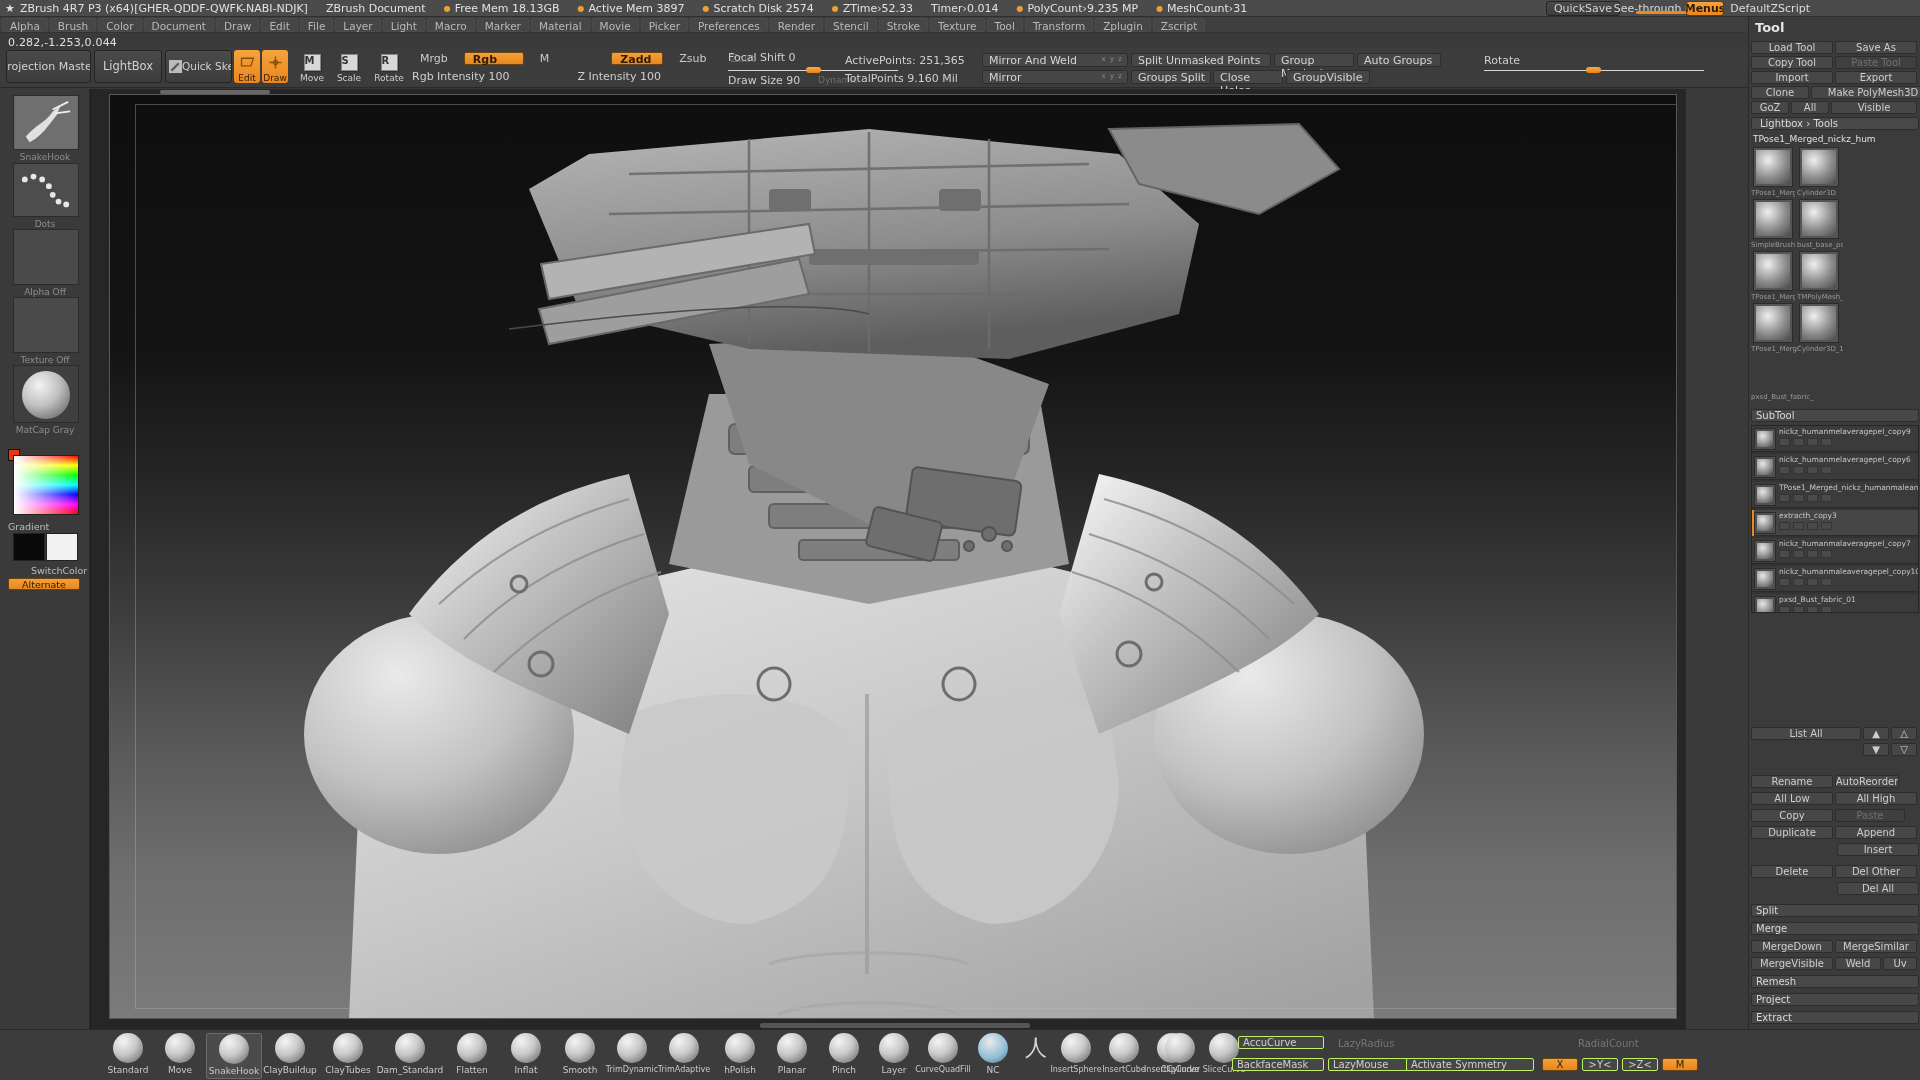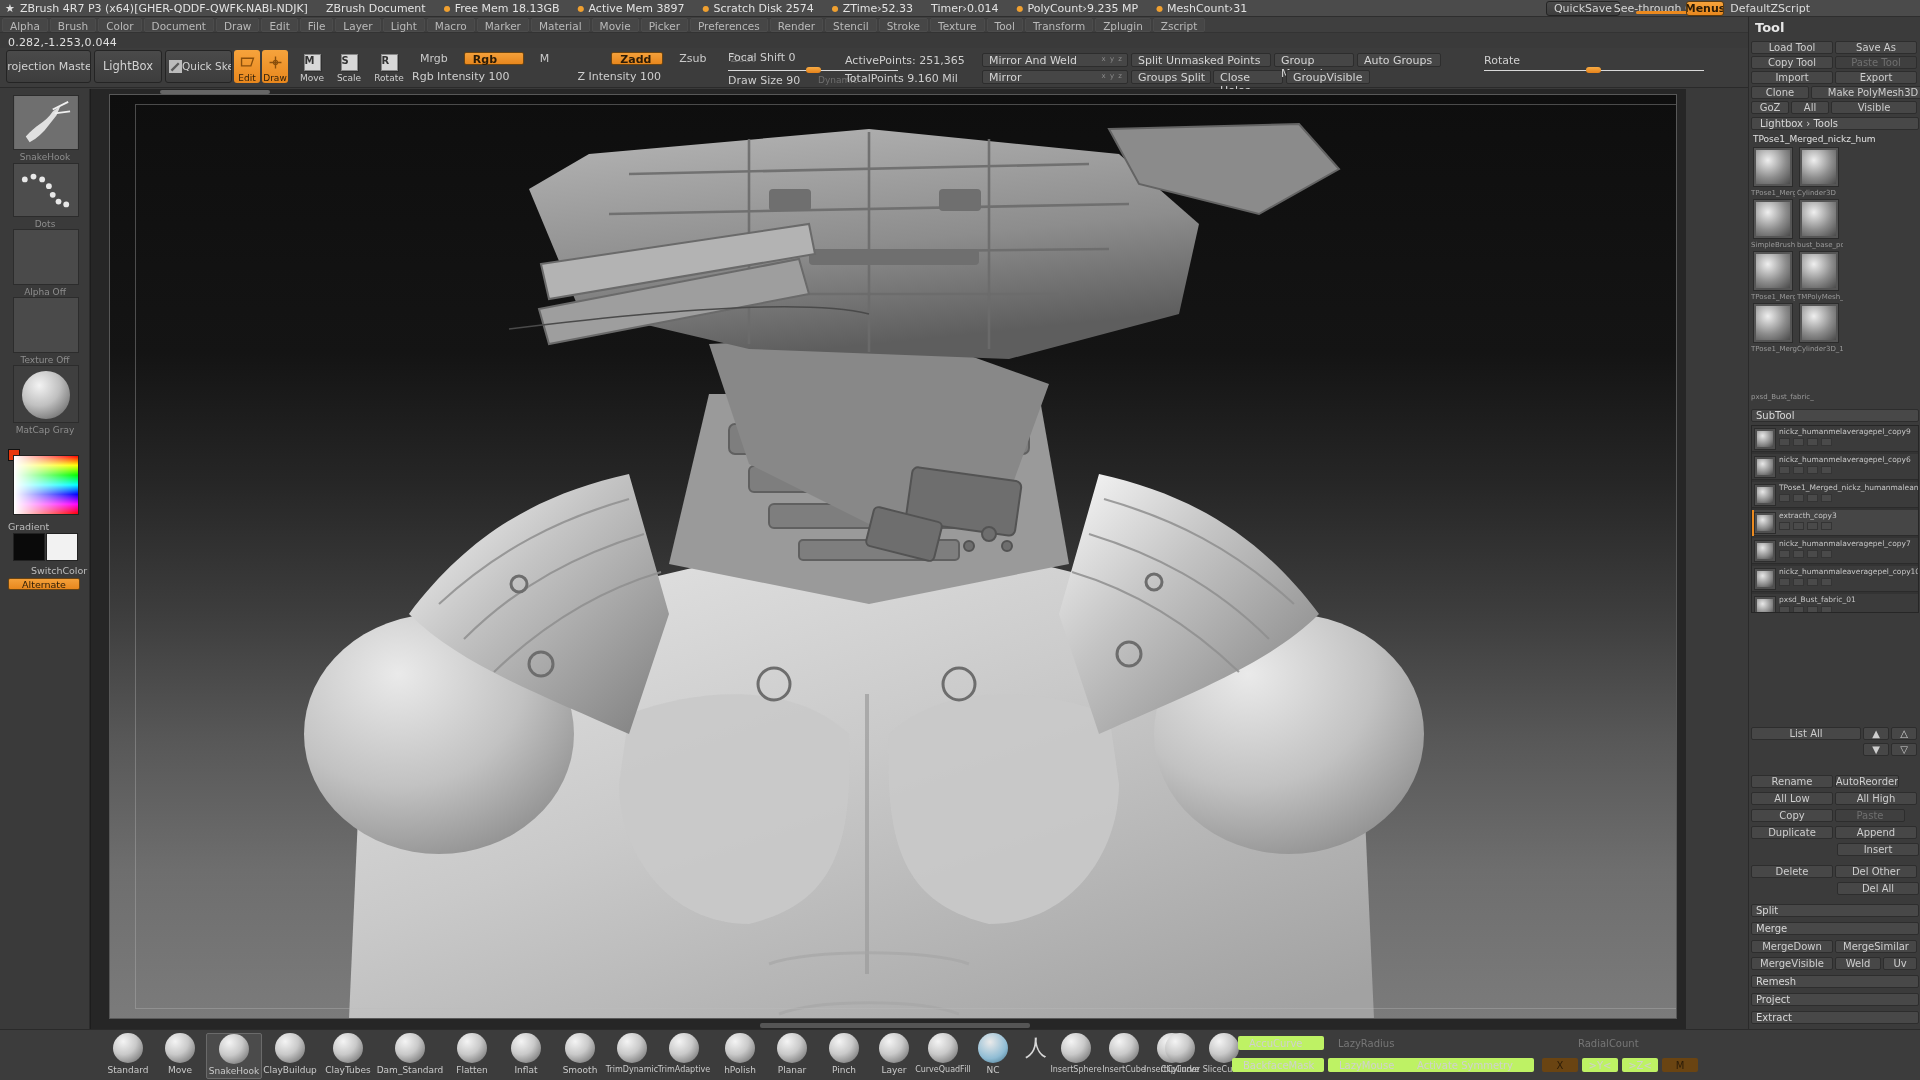--- a/index.html
+++ b/index.html
@@ -169,21 +169,21 @@
   .st .eyes span{ width:11px; height:8px; background:#4a4a4a; border:1px solid #343434;}
   .st .marker{ position:absolute; left:0; top:0; width:2px; height:26px; background:#ec8a1e;}
 
   
   #botshelf{ position:absolute; left:0; bottom:0; width:1920px; height:51px; background:#3c3c3c; border-top:1px solid #2a2a2a;}
   .brush{ position:absolute; top:3px; width:56px; height:46px; display:flex; flex-direction:column; align-items:center;}
   .brush .ball{ width:30px; height:30px; border-radius:50%;
      background:radial-gradient(circle at 34% 28%, #f4f4f4, #c9c9c9 45%, #8e8e8e 75%, #5a5a5a 100%);}
   .brush .bl{ font-size:9px; color:#cacaca; margin-top:2px; white-space:nowrap;}
   .brush.sel{ background:#4b4b4b; border:1px solid #6a6a6a; border-radius:2px;}
-  #bot-right .bbtn{ position:absolute; height:13px; font-size:10px; background:#464646; border:7px solid #bef264;
+  #bot-right .bbtn{ position:absolute; height:13px; font-size:10px; background:#464646; border:1px solid #bef264;
       border-radius:2px; color:#d0d0d0; display:flex; align-items:center; padding-left:4px;}
   .botlbl{ position:absolute; font-size:10px; color:#c8c8c8; white-space:nowrap;}
   .botlbl.dim{ color:#767676;}
 
   
   #hscroll{ position:absolute; left:760px; bottom:52px; width:270px; height:5px; background:#555; border-radius:2px;}
   #topscroll{ position:absolute; left:160px; top:90px; width:110px; height:4px; background:#666; border-radius:2px;}
 </style>
 </head>
 <body>

